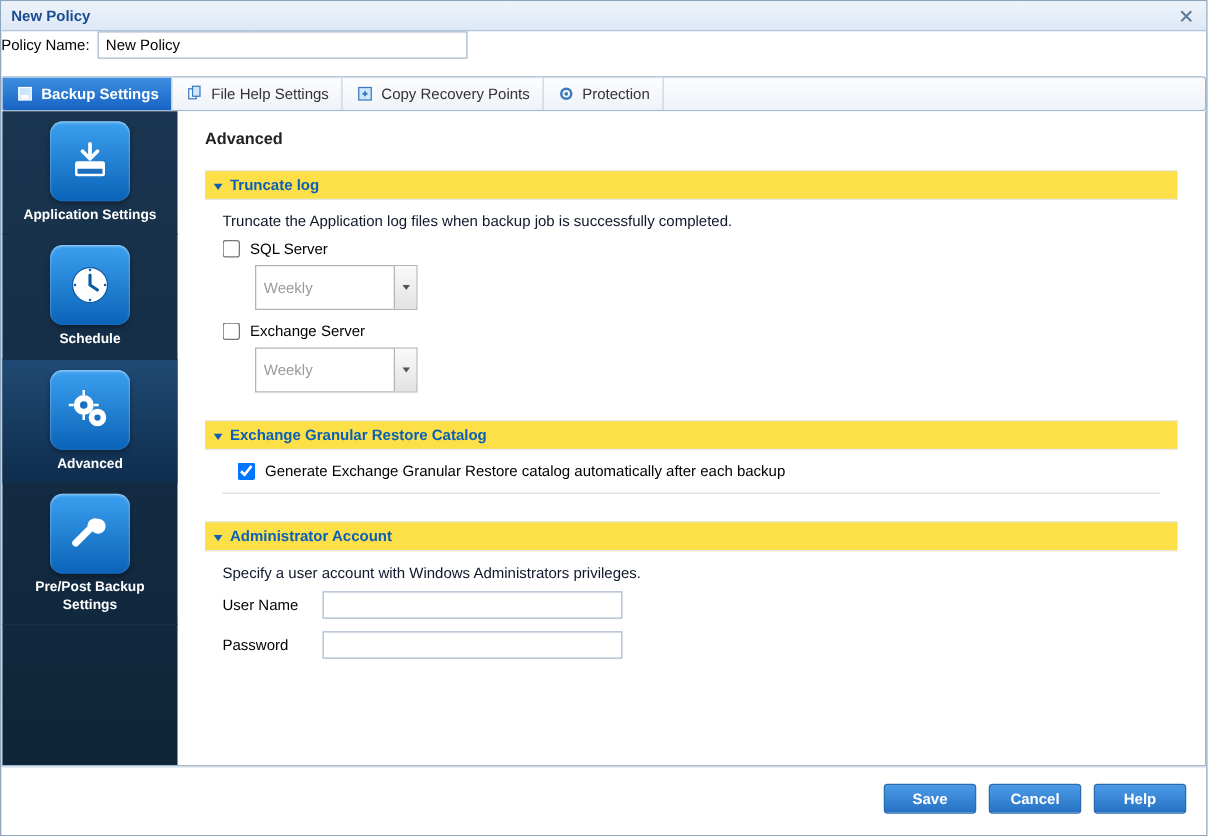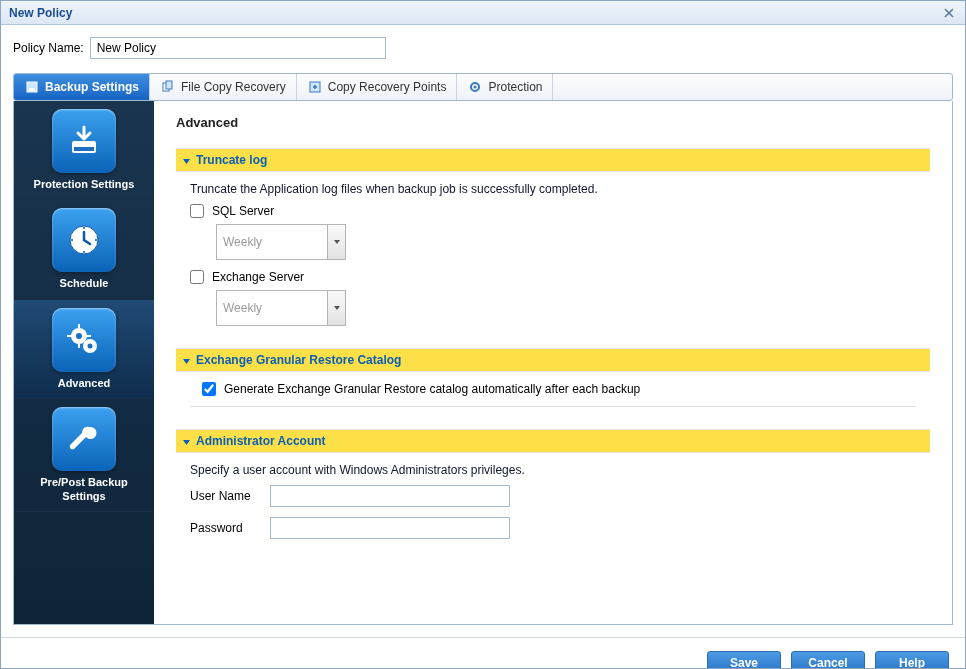--- a/index.html
+++ b/index.html
@@ -24,21 +24,21 @@
 }
 .titlebar .close {
   margin-left: auto;
   width: 16px; height: 16px;
   color: #5a7a9a;
   cursor: pointer;
   font-size: 14px;
   display:flex; align-items:center; justify-content:center;
 }
 .content-area {
-  padding: 12px;
+  padding: 0;
 }
 .policy-row {
   display: flex;
   align-items: center;
   margin-bottom: 14px;
 }
 .policy-row label { margin-right: 6px; }
 .policy-row input {
   width: 296px;
   height: 22px;
@@ -230,21 +230,21 @@
       </span>
       <span>Backup Settings</span>
     </div>
     <div class="tab">
       <span class="tab-icon">
         <svg width="14" height="14" viewBox="0 0 14 14">
             <rect x="2" y="3" width="6" height="8" fill="#fff" stroke="#3a7abd"></rect>
             <rect x="5" y="1" width="6" height="8" fill="#cfe6ff" stroke="#3a7abd"></rect>
           </svg>
       </span>
-      <span>File Copy Recovery</span>
+      <span>File Help Settings</span>
     </div>
     <div class="tab">
       <span class="tab-icon">
         <svg width="14" height="14" viewBox="0 0 14 14">
             <rect x="2" y="2" width="10" height="10" fill="#cfe6ff" stroke="#3a7abd"></rect>
             <path d="M5 7 H9 M7 5 V9" stroke="#3a7abd" stroke-width="1.5"></path>
           </svg>
       </span>
       <span>Copy Recovery Points</span>
     </div>
@@ -263,21 +263,21 @@
   <div class="main-body">
     <div class="sidebar">
       <div class="side-item">
         <div class="big-icon">
           <svg width="40" height="40" viewBox="0 0 40 40">
               <rect x="8" y="20" width="24" height="12" rx="2" fill="#fff"></rect>
               <rect x="10" y="26" width="20" height="4" fill="#1b6fc0"></rect>
               <path d="M20 6 L20 18 M14 12 L20 18 L26 12" stroke="#fff" stroke-width="3" fill="none" stroke-linecap="round" stroke-linejoin="round"></path>
             </svg>
         </div>
-        <div class="label">Protection Settings</div>
+        <div class="label">Application Settings</div>
       </div>
       <div class="side-item">
         <div class="big-icon">
           <svg width="40" height="40" viewBox="0 0 40 40">
               <circle cx="20" cy="20" r="14" fill="#fff"></circle>
               <circle cx="20" cy="20" r="14" fill="none" stroke="#0d5aa8" stroke-width="1"></circle>
               <path d="M20 12 L20 20 L26 24" stroke="#0d5aa8" stroke-width="2.5" fill="none" stroke-linecap="round"></path>
               <g fill="#0d5aa8">
                 <circle cx="20" cy="8" r="1"></circle>
                 <circle cx="32" cy="20" r="1"></circle>

